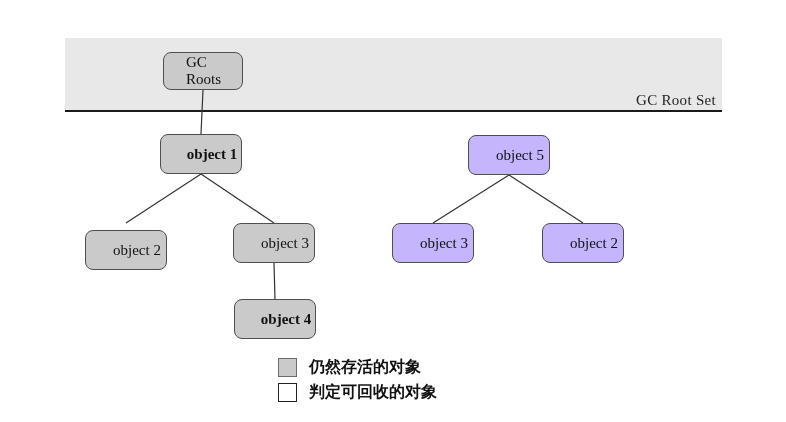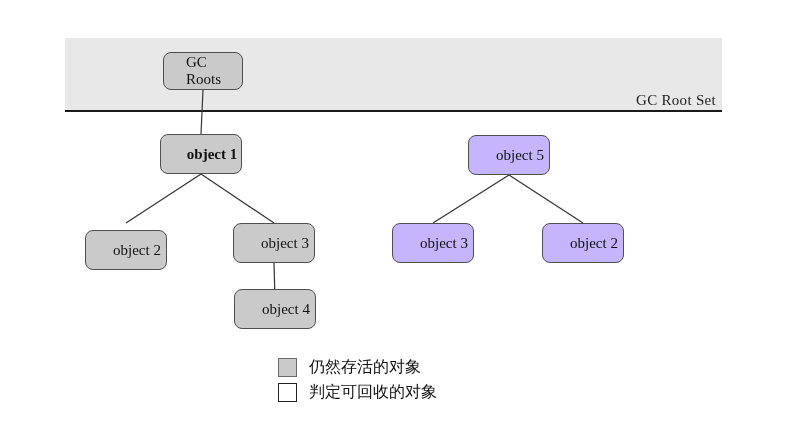--- a/index.html
+++ b/index.html
@@ -63,36 +63,37 @@
     border: 1.4px solid #4f4f4f;
   }
   .node-recyclable {
     background: #c4b5fd;
     border: 1.4px solid #4f4f4f;
   }
   #node-gc-roots  { left: 163px; top: 52px;  width: 80px; height: 38px; }
   #node-object-1  { left: 160px; top: 134px; font-weight: bold; }
   #node-object-2  { left: 85px;  top: 230px; }
   #node-object-3  { left: 233px; top: 223px; }
-  #node-object-4  { left: 234px; top: 289px; }
+  #node-object-4  { left: 234px; top: 299px; font-weight: bold; }
   #node-object-5  { left: 468px; top: 135px; }
   #node-object-6  { left: 392px; top: 223px; }
   #node-object-7  { left: 542px; top: 223px; }
   
   .legend {
     position: absolute;
     left: 278px;
     top: 357px;
     z-index: 3;
   }
   .legend-row {
     display: flex;
     align-items: center;
     height: 20px;
     margin-bottom: 5px;
+    font-weight: bold;
   }
   .legend-swatch {
     box-sizing: border-box;
     width: 19px;
     height: 19px;
     margin-right: 12px;
     flex: 0 0 auto;
   }
   .swatch-alive {
     background: #c9cac9;

